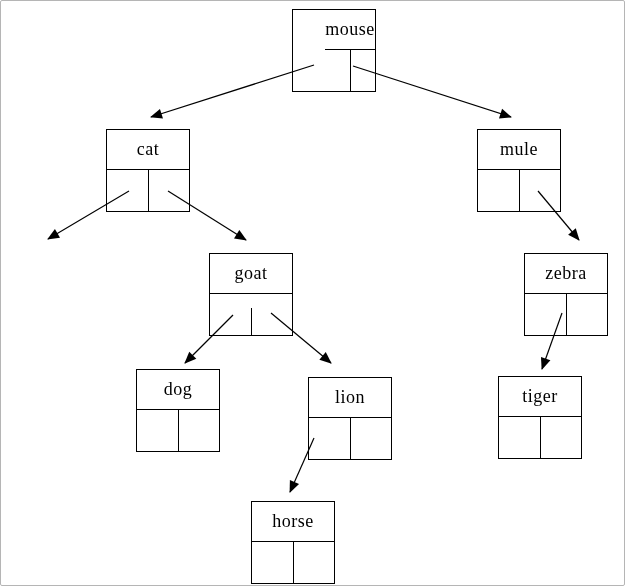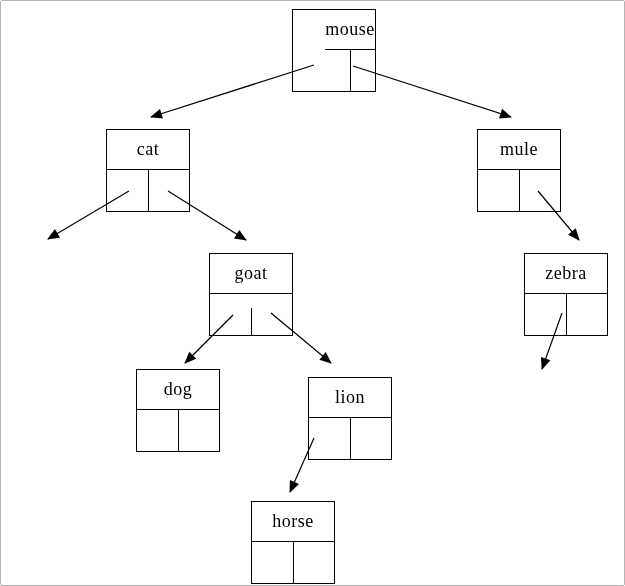--- a/index.html
+++ b/index.html
@@ -118,20 +118,27 @@
   </div>
 
   <div class="node" style="left:291px; top:376px;margin-left:16px;">
     <div class="node-label">lion</div>
     <div class="node-cells">
       <div class="cell cell-left"></div>
       <div class="cell"></div>
     </div>
   </div>
 
+  <div class="node" style="left:497px; top:375px;">
+    <div class="node-label">tiger</div>
+    <div class="node-cells">
+      <div class="cell cell-left"></div>
+      <div class="cell"></div>
+    </div>
+  </div>
 
   <div class="node" style="left:250px; top:500px;justify-content:center;">
     <div class="node-label">horse</div>
     <div class="node-cells">
       <div class="cell cell-left"></div>
       <div class="cell"></div>
     </div>
   </div>
 
   <svg class="edges-layer" width="623" height="584" viewBox="0 0 623 584" xmlns="http://www.w3.org/2000/svg">

